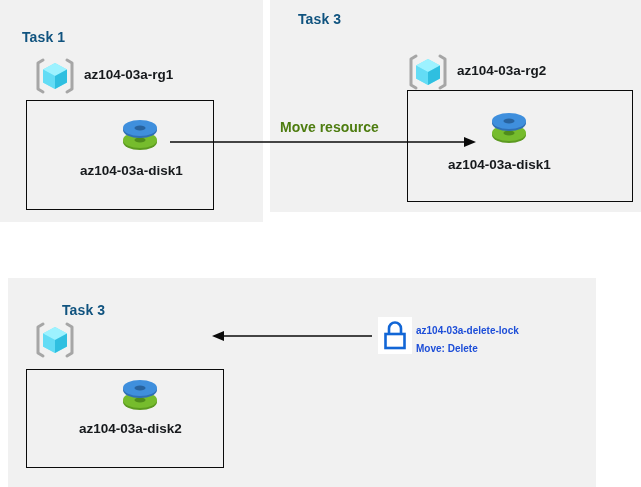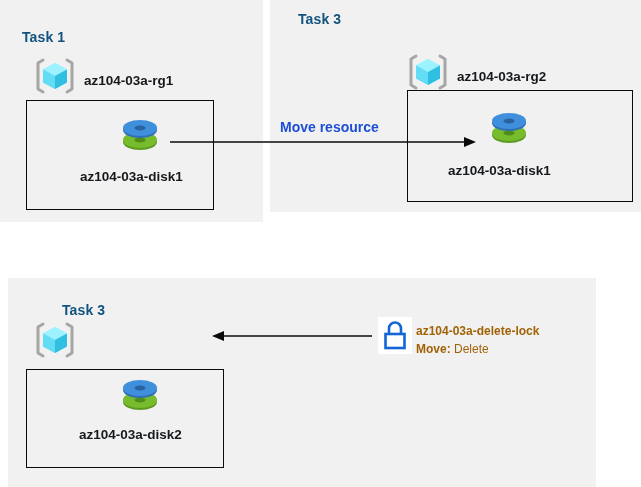--- a/index.html
+++ b/index.html
@@ -82,54 +82,53 @@
     background: #ffffff;
   }
 
   
   .res-label {
     position: absolute;
     font-weight: bold;
     font-size: 13.5px;
     color: #16191c;
     white-space: nowrap;
-    margin-top: 6px;
   }
   #label-rg1   { left: 84px;  top: 67px; }
   #label-rg2   { left: 457px; top: 63px; }
   #label-rg3   { left: 84px;  top: 330px; }
   #label-disk1 { left: 80px;  top: 163px; }
   #label-disk2 { left: 448px; top: 157px; }
   #label-disk3 { left: 79px;  top: 421px; }
 
   
   #move-caption {
     position: absolute;
     left: 280px;
     top: 119px;
     font-weight: bold;
     font-size: 14px;
-    color: #1d4ed8;
+    color: #4d7c0f;
     white-space: nowrap;
   }
 
   
   #lock-text {
     position: absolute;
     left: 416px;
     top: 322px;
-    font-size: 12px;
-    color: #a16207;
+    font-size: 10px;
+    color: #1d4ed8;
     line-height: 18px;
     white-space: nowrap;
   }
   #lock-name { font-weight: bold; display: block; }
   #lock-type-row { display: block; }
   #lock-type-label { font-weight: bold; }
-  #lock-type-value { font-weight: normal; }
+  #lock-type-value { font-weight: bold; }
 
   
   #arrow-layer {
     position: absolute;
     inset: 0;
     pointer-events: none;
   }
 </style>
 </head>
 <body>

